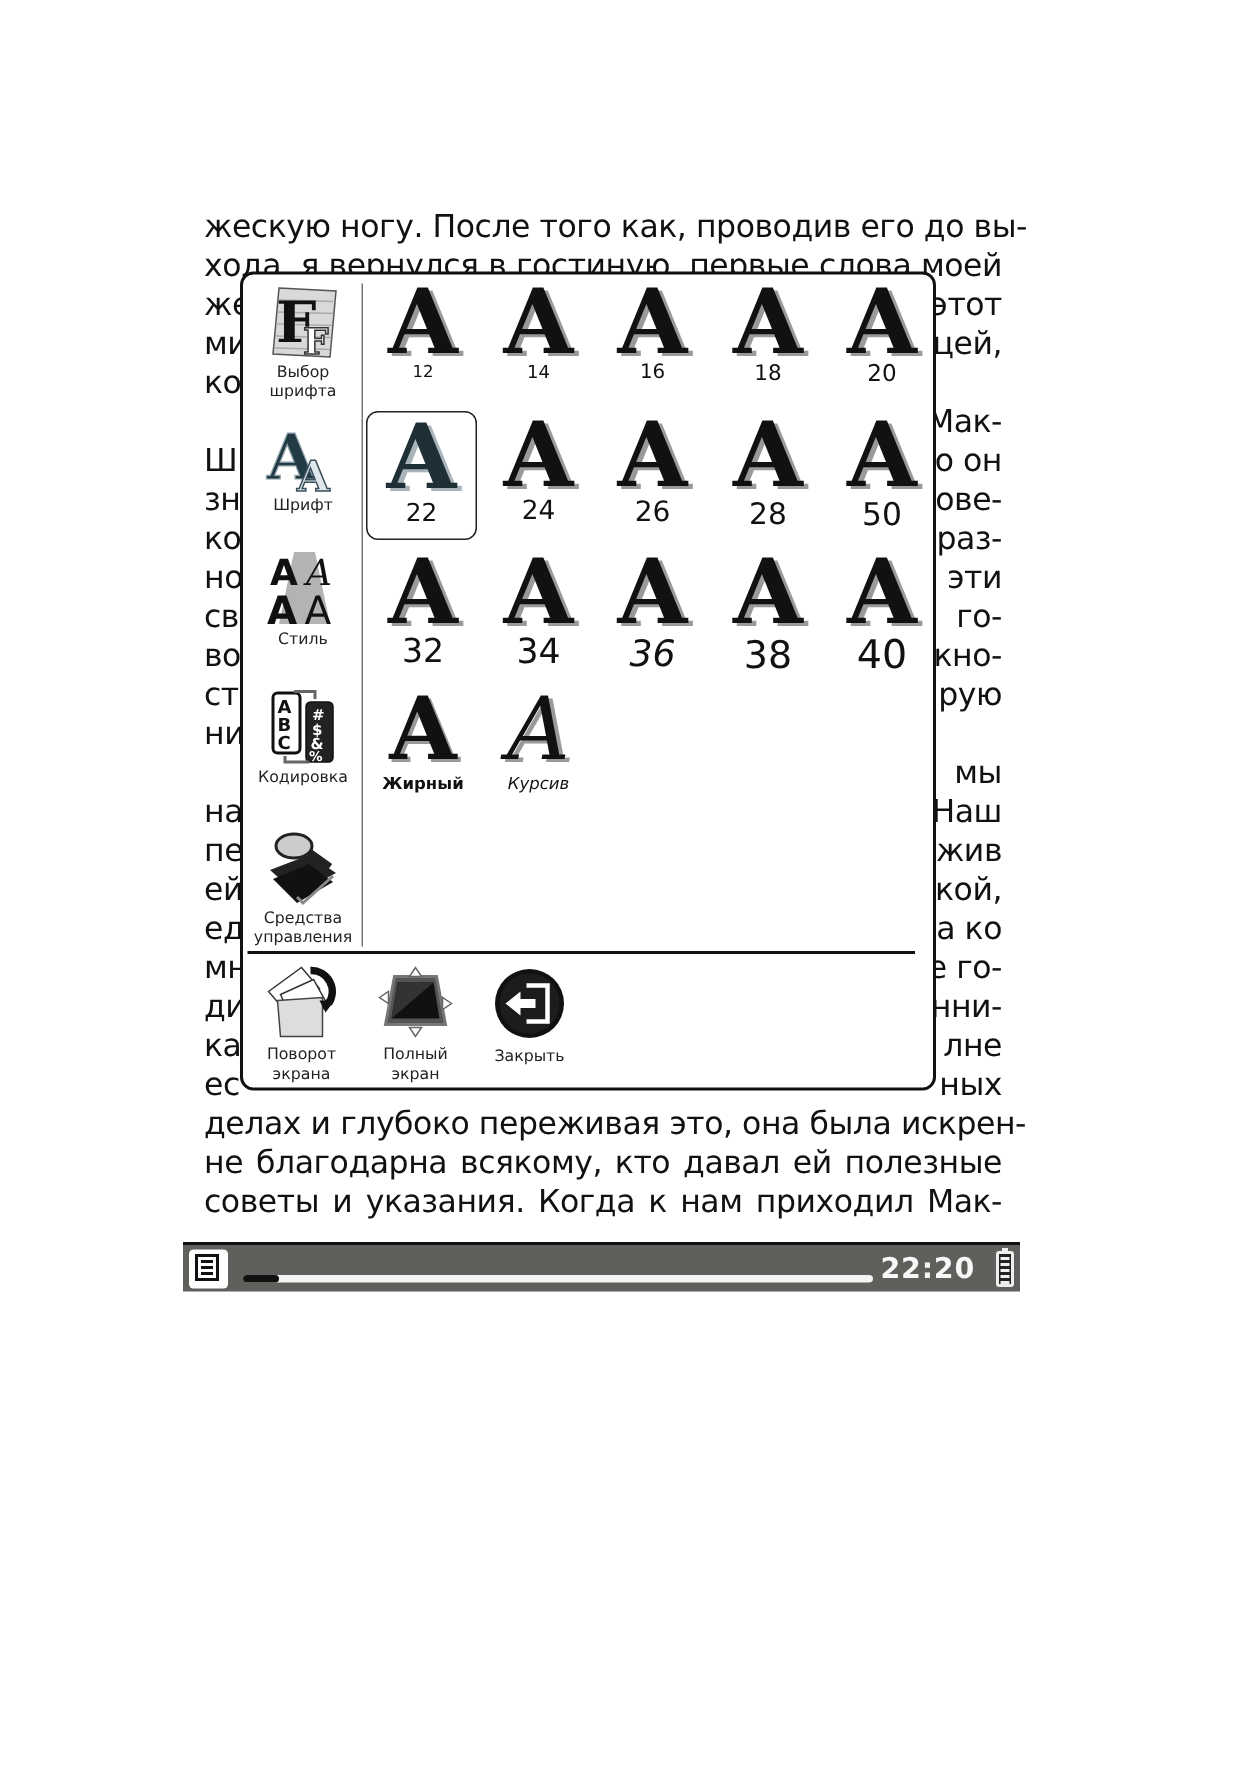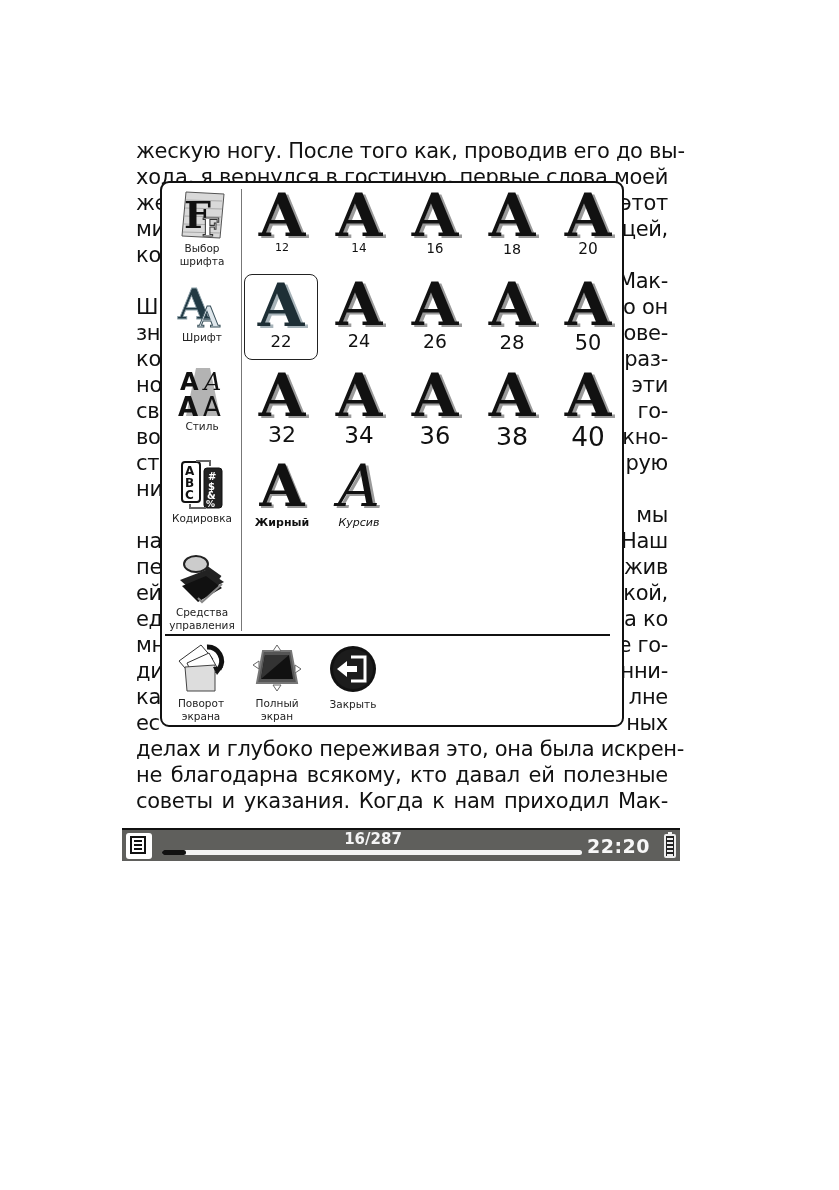--- a/index.html
+++ b/index.html
@@ -319,21 +319,21 @@
     <div class="size-cell" style="left: 83px; top: 182px;">
       <span class="bigA">A</span>
       <span class="num" style="font-size: 22px; line-height: 24px; margin-top: 0px;">32</span>
     </div>
     <div class="size-cell" style="left: 160px; top: 182px;">
       <span class="bigA">A</span>
       <span class="num" style="font-size: 23.1px; line-height: 25.1px; margin-top: 0px;">34</span>
     </div>
     <div class="size-cell" style="left: 236px; top: 182px;">
       <span class="bigA">A</span>
-      <span class="num" style="font-size: 24.2px; line-height: 26.2px; margin-top: 0px;">36</span>
+      <span class="num" style="font-size: 24.2px; line-height: 26.2px; margin-top: 0px; font-style: italic;">36</span>
     </div>
     <div class="size-cell" style="left: 313px; top: 182px;">
       <span class="bigA">A</span>
       <span class="num" style="font-size: 25.3px; line-height: 27.3px; margin-top: 0px;">38</span>
     </div>
     <div class="size-cell" style="left: 389px; top: 182px;">
       <span class="bigA">A</span>
       <span class="num" style="font-size: 26.4px; line-height: 28.4px; margin-top: 0px;">40</span>
     </div>
   </div>
@@ -342,21 +342,20 @@
   <div class="menu-btn">
     <div class="inner">
       <div class="bar" style="top:2px;"></div>
       <div class="bar" style="top:6px;"></div>
       <div class="bar" style="top:10px;"></div>
     </div>
   </div>
   <div class="progress-track">
     <div class="progress-fill" id="progressFill" style="width: 5.6%;"></div>
   </div>
-  <div class="page-num">16/287</div>
   <div class="clock">22:20</div>
   <div class="battery">
     <div class="nub"></div>
     <div class="cell" style="top:2px;"></div>
     <div class="cell" style="top:6px;"></div>
     <div class="cell" style="top:10px;"></div>
     <div class="cell" style="top:14px;"></div>
     <div class="cell" style="top:18px;"></div>
   </div>
 </div>

